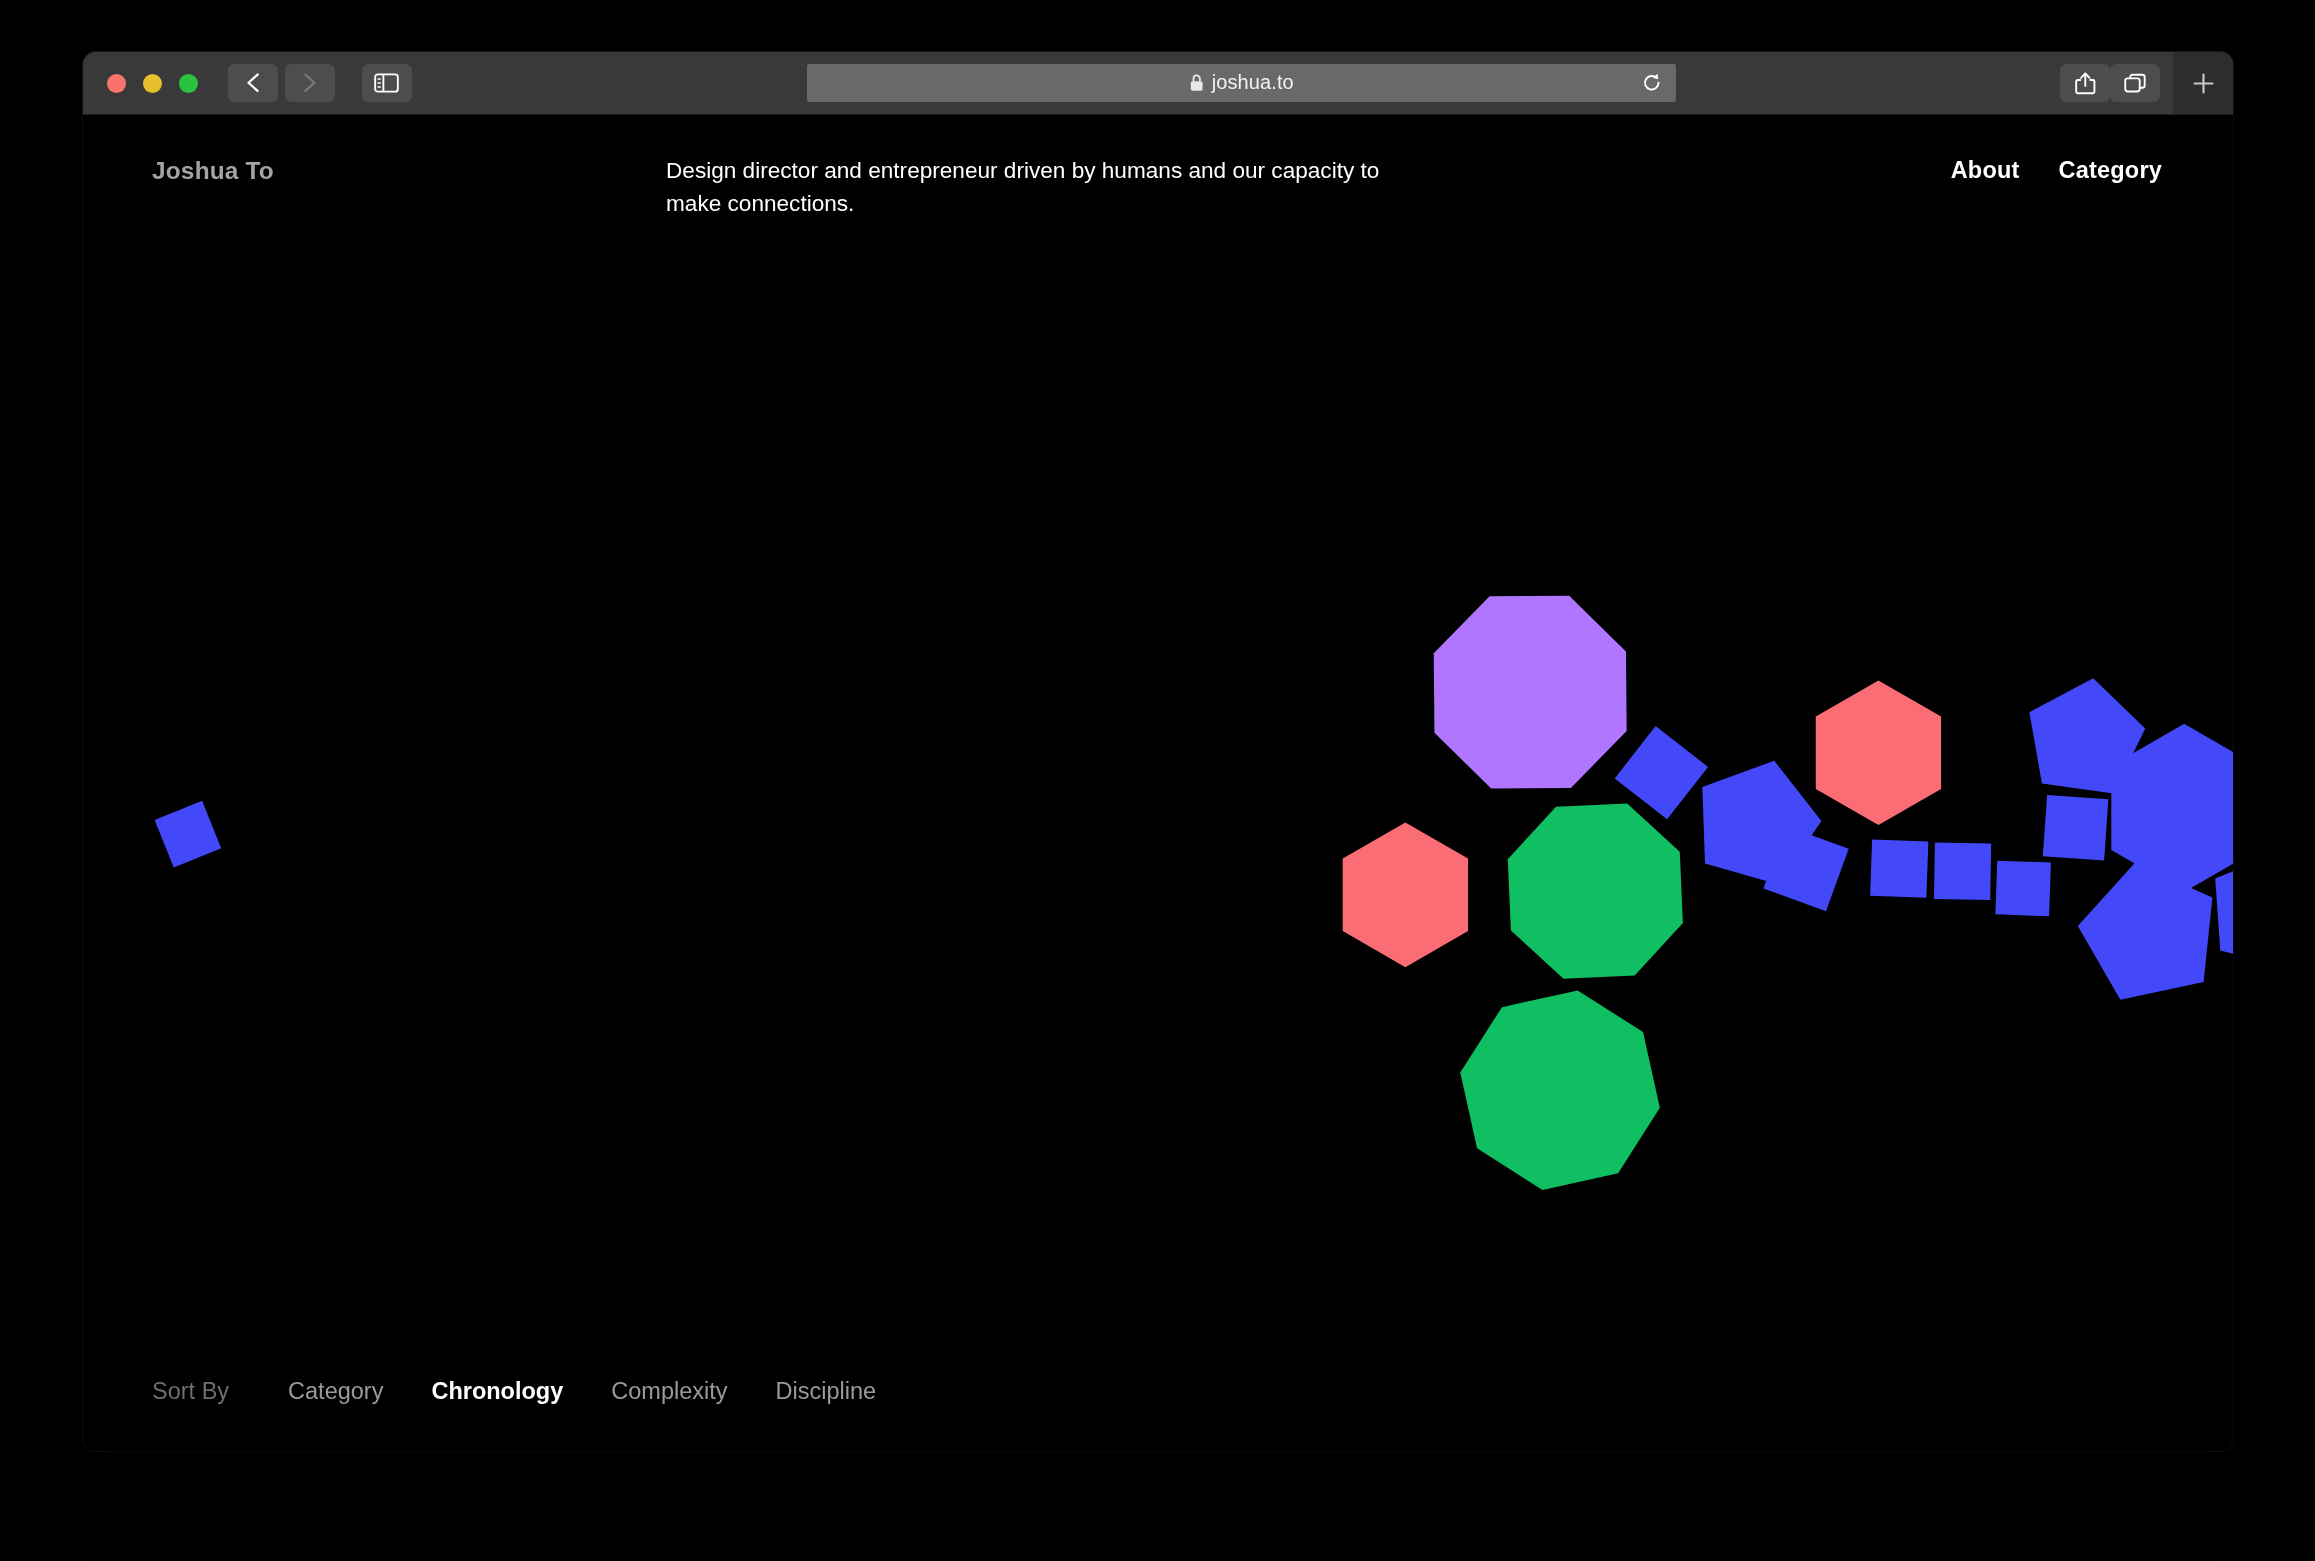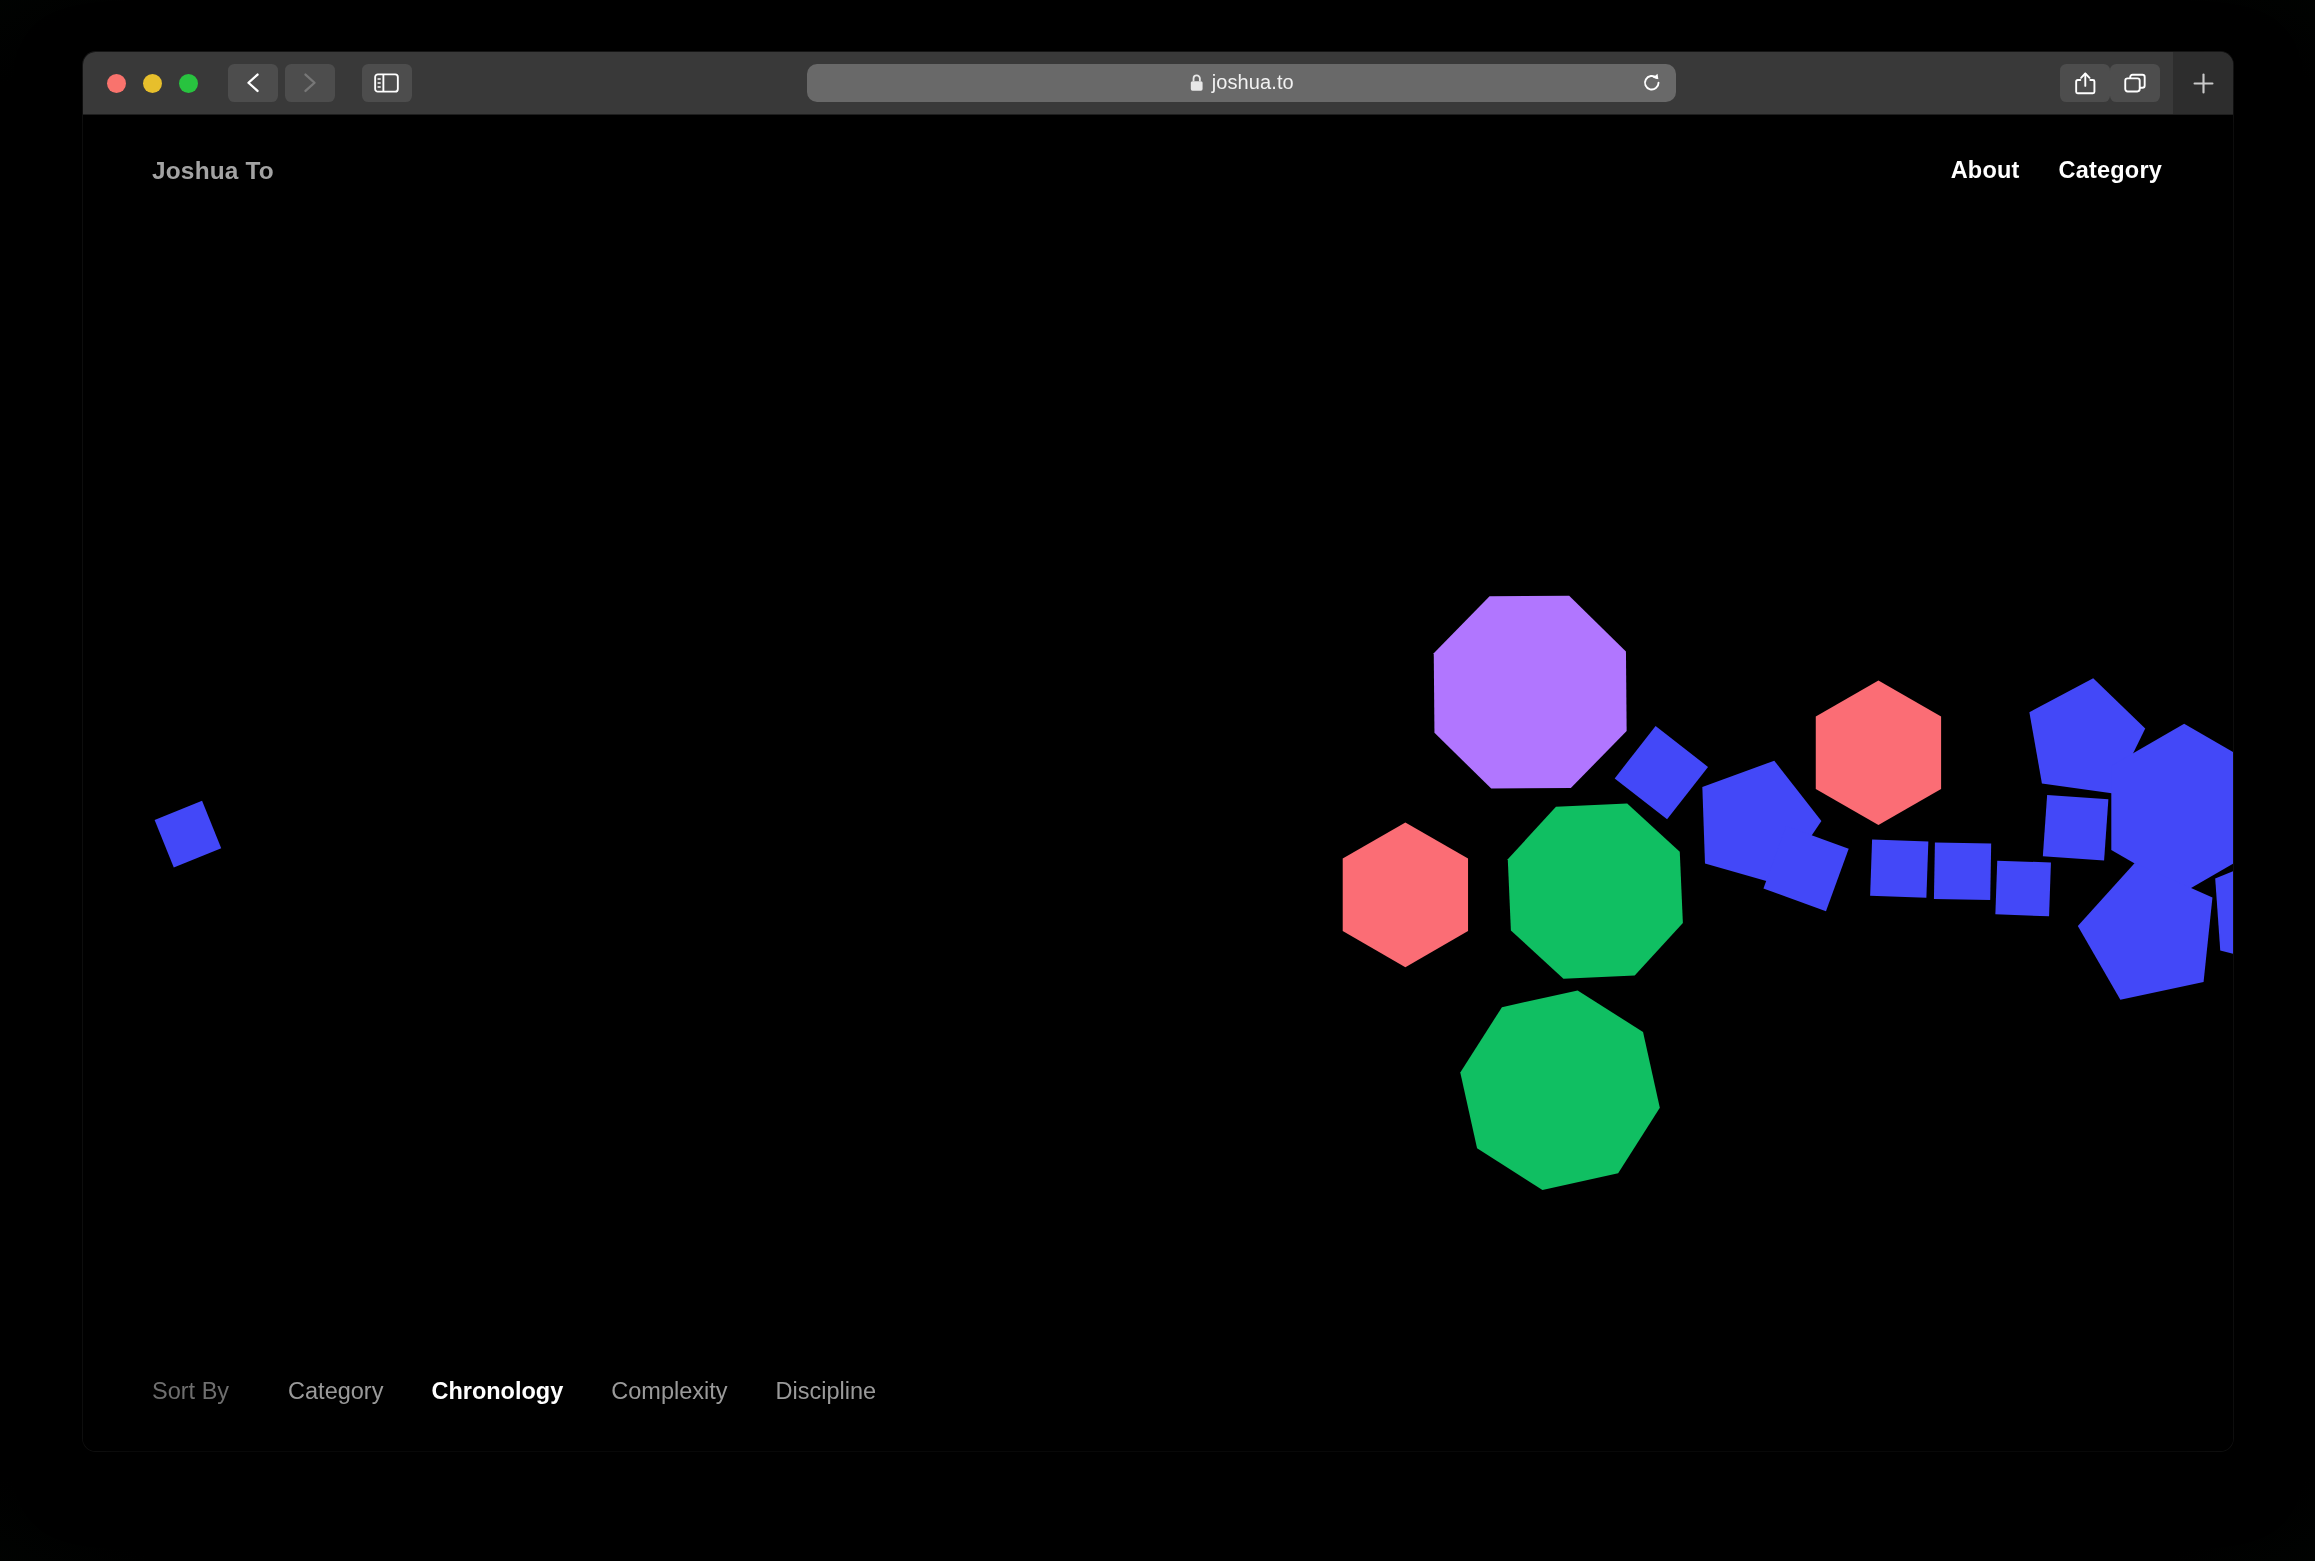--- a/index.html
+++ b/index.html
@@ -64,21 +64,21 @@
 
   .sidebar-btn { margin-left: 27px; }
 
   #address-area {
     position: absolute;
     left: 724px;
     width: 869px;
     height: 38px;
     top: 11.8px;
     background: #696969;
-    border-radius: 10px;
+    border-radius: 2px;
     display: flex;
     align-items: center;
     justify-content: center;
   }
   #address-text {
     color: #f2f2f2;
     font-size: 20px;
     letter-spacing: 0.1px;
     display: flex;
     align-items: center;
@@ -256,20 +256,21 @@
             <line x1="4" y1="14" x2="24" y2="14" stroke="#c9c9c9" stroke-width="2.4" stroke-linecap="round"></line>
           </svg>
         </div>
       </div>
     </div>
 
     <div id="page">
 
       <div id="page-header">
         <div id="site-title">Joshua To</div>
+        <div id="tagline">Design director and entrepreneur driven by humans and our capacity to make connections.</div>
         <div id="main-nav">
           <a href="#">About</a>
           <a href="#">Category</a>
         </div>
       </div>
 
       <div id="shapes-canvas">
         <svg id="shapes-svg" viewBox="0 0 2377 1478" preserveAspectRatio="none">
             <polygon points="152.82,810.63 100.37,831.82 79.18,779.37 131.63,758.18" fill="#4348f8"></polygon>
             <polygon points="1643.08,531.37 1705.86,593.07 1706.63,681.08 1644.93,743.86 1556.92,744.63 1494.14,682.93 1493.37,594.92 1555.07,532.14" fill="#b176ff"></polygon>

